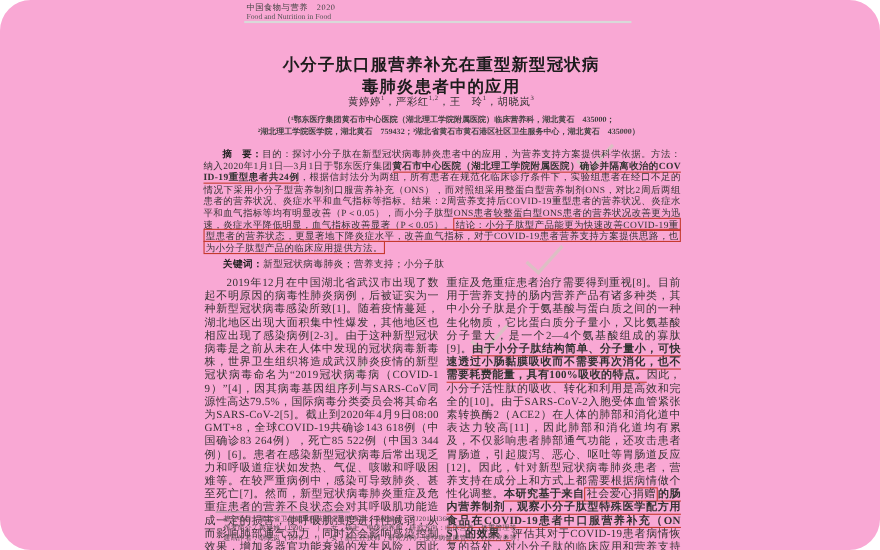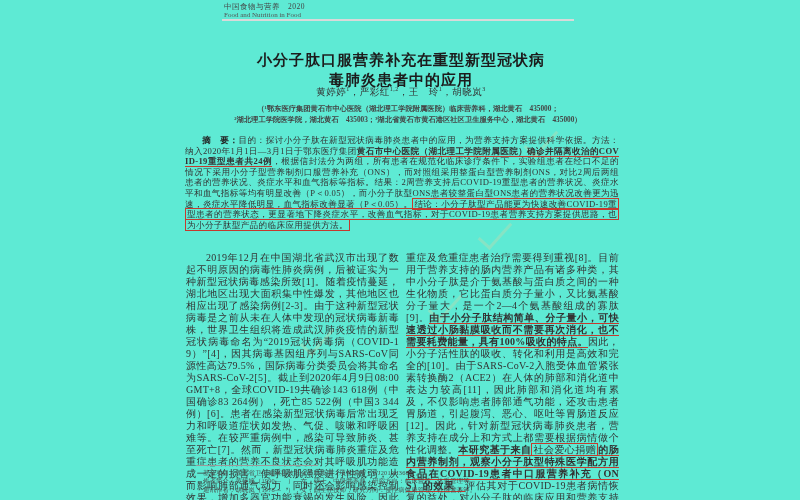--- a/index.html
+++ b/index.html
@@ -1,19 +1,19 @@
 <!DOCTYPE html>
 <html><head>
 <meta charset="utf-8">
 <style>
   * { margin:0; padding:0; box-sizing:border-box; }
   html,body { width:800px; height:500px; background:#ffffff; overflow:hidden; }
   .page {
-    position:relative; width:800px; height:500px; background:#5eead4;
-    font-family:"Liberation Serif","DejaVu Serif",serif; color:#2a2a2a;
+    position:relative; width:800px; height:500px; background:#f9a8d4;
+    font-family:"Liberation Serif","DejaVu Serif",serif; color:#2a2a2a;border-radius:28px;
   }
   
   .jr-cn { position:absolute; left:224px; top:2px;  font-size:7.5px; color:#444; letter-spacing:.5px; }
   .jr-en { position:absolute; left:224px; top:11px; font-size:7px;   color:#555; }
   .jr-rule { position:absolute; left:222px; top:19px; width:352px; height:2px; background:#d9d9d9; }
   
   .title {
     position:absolute; left:183px; top:40px; width:436px; text-align:center;
     font-family:"Liberation Sans","DejaVu Sans",sans-serif;
     font-size:15px; font-weight:bold; line-height:20px; color:#1c1c1c; letter-spacing:1px;margin-top:10px;
@@ -87,25 +87,26 @@
     <span>小分子肽口服营养补充在重型新型冠状病</span><br>
     <span>毒肺炎患者中的应用</span>
   </h1>
 
   <div class="authors">
     <span>黄婷婷</span><sup>1</sup><span>，</span><span>严彩红</span><sup>1,2</sup><span>，</span><span>王　玲</span><sup>1</sup><span>，</span><span>胡晓岚</span><sup>3</sup>
   </div>
 
   <div class="affils">
     <div>（¹鄂东医疗集团黄石市中心医院（湖北理工学院附属医院）临床营养科，湖北黄石　435000；</div>
-    <div>²湖北理工学院医学院，湖北黄石　435003；³湖北省黄石市黄石港区社区卫生服务中心，湖北黄石　435000）</div>
+    <div>²湖北理工学院医学院，湖北黄石　759432；³湖北省黄石市黄石港区社区卫生服务中心，湖北黄石　435000）</div>
   </div>
 
   <p class="abstract"><b>摘　要：</b><span>目的：探讨小分子肽在新型冠状病毒肺炎患者中的应用，为营养支持方案提供科学依据。方法：纳入2020年1月1日—3月1日于鄂东医疗集团</span><span class="red-underline">黄石市中心医院（湖北理工学院附属医院）确诊并隔离收治的COVID-19重型患者共24例</span><span>，根据信封法分为两组，所有患者在规范化临床诊疗条件下，实验组患者在经口不足的情况下采用小分子型营养制剂口服营养补充（ONS），而对照组采用整蛋白型营养制剂ONS，对比2周后两组患者的营养状况、炎症水平和血气指标等指标。结果：2周营养支持后COVID-19重型患者的营养状况、炎症水平和血气指标等均有明显改善（P＜0.05），而小分子肽型ONS患者较整蛋白型ONS患者的营养状况改善更为迅速，炎症水平降低明显，血气指标改善显著（P＜0.05）。</span><span class="red-box">结论：小分子肽型产品能更为快速改善COVID-19重型患者的营养状态，更显著地下降炎症水平，改善血气指标，对于COVID-19患者营养支持方案提供思路，也为小分子肽型产品的临床应用提供方法。</span></p>
 
+  <p class="keywords"><b>关键词：</b><span>新型冠状病毒肺炎；营养支持；小分子肽</span></p>
 
   <div class="col col-left">
     <p>2019年12月在中国湖北省武汉市出现了数起不明原因的病毒性肺炎病例，后被证实为一种新型冠状病毒感染所致[1]。随着疫情蔓延，湖北地区出现大面积集中性爆发，其他地区也相应出现了感染病例[2-3]。由于这种新型冠状病毒是之前从未在人体中发现的冠状病毒新毒株，世界卫生组织将造成武汉肺炎疫情的新型冠状病毒命名为“2019冠状病毒病（COVID-19）”[4]，因其病毒基因组序列与SARS-CoV同源性高达79.5%，国际病毒分类委员会将其命名为SARS-CoV-2[5]。截止到2020年4月9日08:00 GMT+8，全球COVID-19共确诊143 618例（中国确诊83 264例），死亡85 522例（中国3 344例）[6]。患者在感染新型冠状病毒后常出现乏力和呼吸道症状如发热、气促、咳嗽和呼吸困难等。在较严重病例中，感染可导致肺炎、甚至死亡[7]。然而，新型冠状病毒肺炎重症及危重症患者的营养不良状态会对其呼吸肌功能造成一定的损害，使呼吸肌强度进行性减弱，从而影响肺部通气动力，同时还会影响感染控制效果，增加多器官功能衰竭的发生风险，因此合理有效的营养支持对于COVID-19</p>
   </div>
   <div class="col col-right">
     <p><span>重症及危重症患者治疗需要得到重视[8]。目前用于营养支持的肠内营养产品有诸多种类，其中小分子肽是介于氨基酸与蛋白质之间的一种生化物质，它比蛋白质分子量小，又比氨基酸分子量大，是一个2—4个氨基酸组成的寡肽[9]。</span><span class="red-underline">由于小分子肽结构简单、分子量小，可快速透过小肠黏膜吸收而不需要再次消化，也不需要耗费能量，具有100%吸收的特点。</span><span>因此，小分子活性肽的吸收、转化和利用是高效和完全的[10]。由于SARS-CoV-2入胞受体血管紧张素转换酶2（ACE2）在人体的肺部和消化道中表达力较高[11]，因此肺部和消化道均有累及，不仅影响患者肺部通气功能，还攻击患者胃肠道，引起腹泻、恶心、呕吐等胃肠道反应[12]。因此，针对新型冠状病毒肺炎患者，营养支持在成分上和方式上都需要根据病情做个性化调整。</span><span class="red-underline">本研究基于来自</span><span class="red-box">社会爱心捐赠</span><span class="red-underline">的肠内营养制剂，观察小分子肽型特殊医学配方用食品在COVID-19患者中口服营养补充（ONS）的效果，</span><span>评估其对于COVID-19患者病情恢复的益处，对小分子肽的临床应用和营养支持方案提供科学依据。</span></p>
   </div>
 
   <div class="fn-rule"></div>
   <div class="footnotes">

